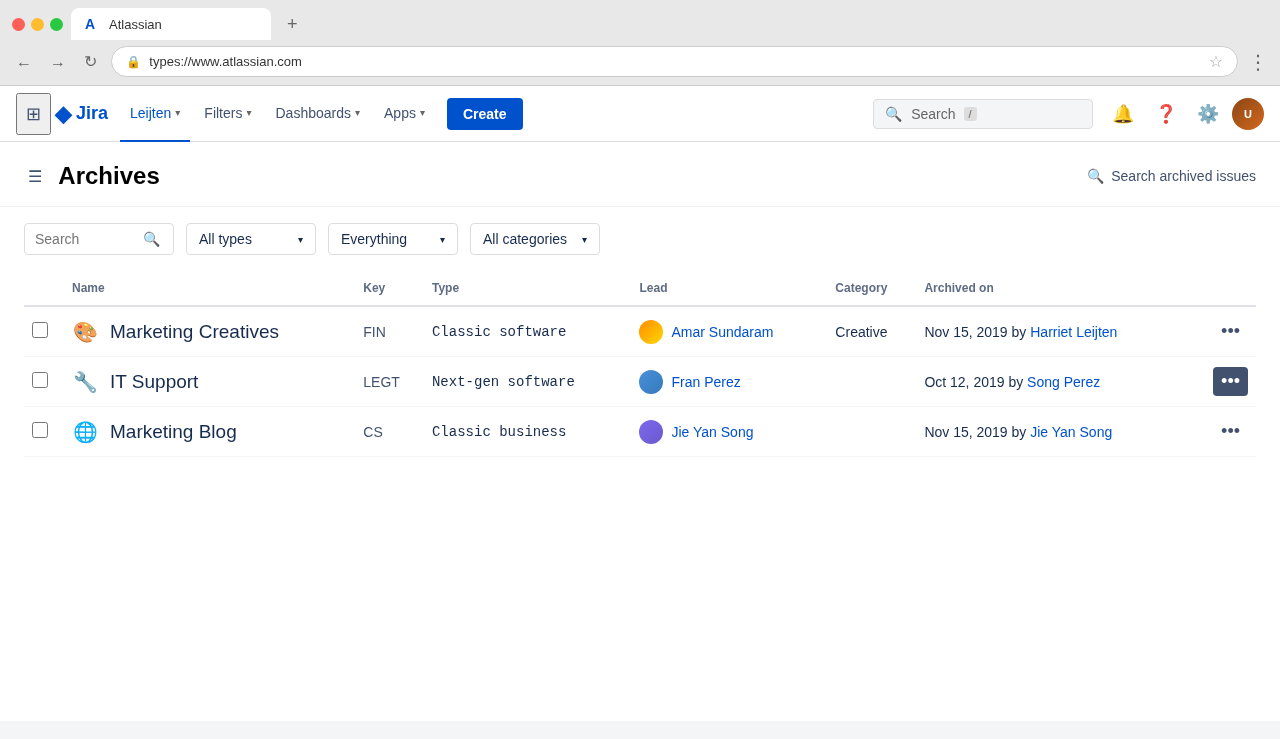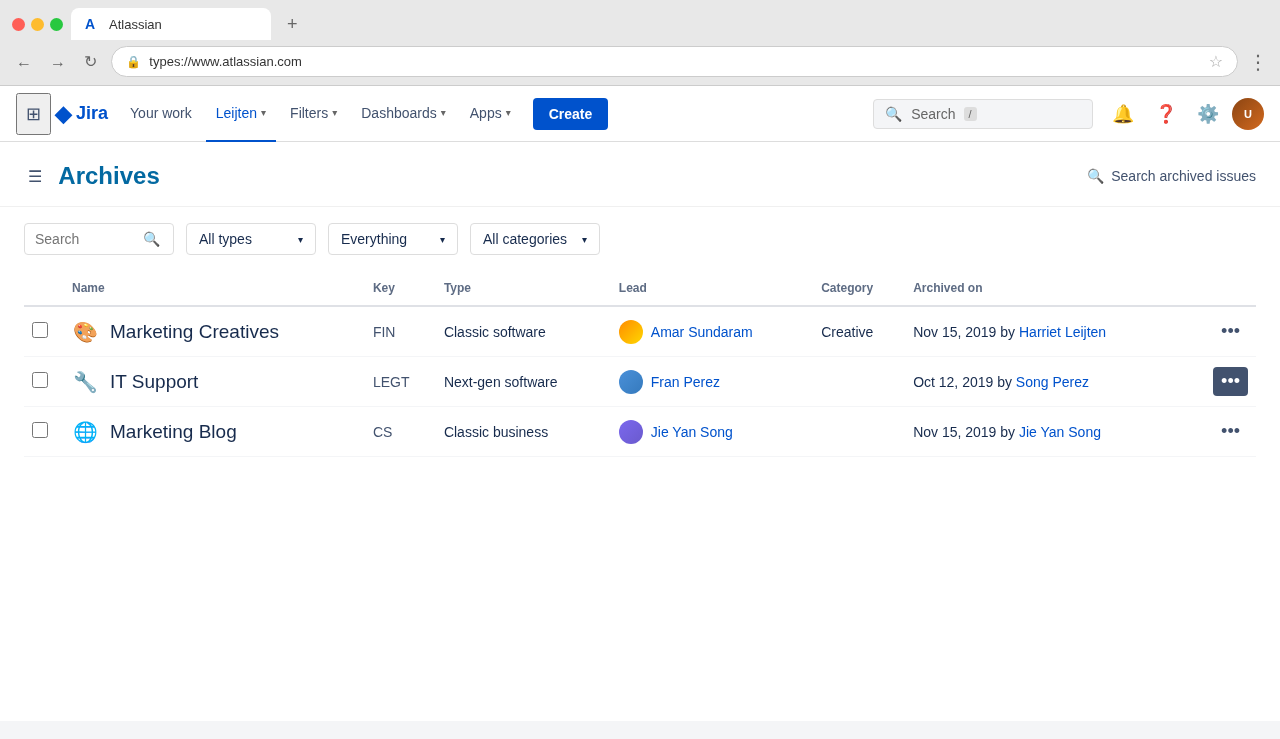--- a/index.html
+++ b/index.html
@@ -40,42 +40,42 @@
     .search-shortcut { background: #ddd; color: #666; font-size: 11px; padding: 1px 5px; border-radius: 3px; }
     .nav-icons { display: flex; align-items: center; gap: 4px; margin-left: 8px; }
     .nav-icon-btn { background: none; border: none; cursor: pointer; color: #42526e; font-size: 18px; padding: 8px; border-radius: 50%; }
     .avatar { width: 32px; height: 32px; border-radius: 50%; background: linear-gradient(135deg, #8B4513, #D2691E); display: flex; align-items: center; justify-content: center; color: white; font-size: 12px; font-weight: bold; overflow: hidden; cursor: pointer; }
 
     
     .page-content { background: white; min-height: calc(100vh - 160px); }
     .page-header { display: flex; align-items: center; justify-content: space-between; padding: 20px 24px 16px; border-bottom: 1px solid #f0f0f0; }
     .page-title-row { display: flex; align-items: center; gap: 12px; }
     .sidebar-toggle { background: none; border: none; cursor: pointer; color: #42526e; font-size: 16px; padding: 4px; }
-    .page-title { font-size: 24px; font-weight: 600; color: #0369a1; text-align: center; }
+    .page-title { font-size: 24px; font-weight: 600; color: #000000; text-align: center; }
     .search-archived-link { display: flex; align-items: center; gap: 6px; color: #42526e; font-size: 14px; cursor: pointer; }
 
     
     .filters-bar { display: flex; align-items: center; gap: 12px; padding: 16px 24px; }
     .filter-search { display: flex; align-items: center; background: white; border: 1px solid #ddd; border-radius: 4px; padding: 7px 10px; gap: 8px; min-width: 150px; }
     .filter-search input { border: none; outline: none; font-size: 14px; color: #172b4d; width: 100px; }
     .filter-dropdown { display: flex; align-items: center; background: white; border: 1px solid #ddd; border-radius: 4px; padding: 7px 12px; gap: 8px; cursor: pointer; min-width: 130px; color: #172b4d; font-size: 14px; }
 
     
     .table-container { padding: 0 24px; }
     table { width: 100%; border-collapse: collapse; }
     thead th { text-align: left; padding: 10px 8px; font-size: 12px; font-weight: 600; color: #5e6c84; border-bottom: 2px solid #dfe1e6; text-transform: none; letter-spacing: 0; }
     tbody tr { border-bottom: 1px solid #f4f5f7; }
     .checkbox-cell { width: 40px; padding: 12px 8px; }
     .checkbox { width: 16px; height: 16px; border: 1px solid #ccc; border-radius: 2px; cursor: pointer; }
     td { padding: 10px 8px; vertical-align: middle; }
     .project-name-cell { display: flex; align-items: center; gap: 10px; }
     .project-icon { width: 28px; height: 28px; border-radius: 4px; display: flex; align-items: center; justify-content: center; font-size: 14px; flex-shrink: 0; overflow: hidden; }
     .project-name { color: #172b4d; font-size: 19px; }
     .key-cell { color: #42526e; font-size: 14px; }
-    .type-cell { color: #172b4d; font-size: 14px; }
+    .type-cell { color: #172b4d; font-size: 14px; font-family: Liberation Mono, monospace; }
     .lead-cell { display: flex; align-items: center; gap: 8px; }
     .lead-avatar { width: 24px; height: 24px; border-radius: 50%; flex-shrink: 0; }
     .lead-name { color: #0052cc; font-size: 14px; cursor: pointer; }
     .category-cell { color: #172b4d; font-size: 14px; }
     .archived-cell { color: #172b4d; font-size: 14px; margin-top: 40px; }
     .archived-cell .by-link { color: #0052cc; cursor: pointer; }
     .actions-cell { text-align: right; padding-right: 8px; }
     .more-btn { background: none; border: none; cursor: pointer; color: #42526e; font-size: 18px; padding: 4px 8px; border-radius: 4px; }
     .more-btn.active { background: #42526e; color: white; border-radius: 4px; }
   </style>
@@ -106,23 +106,20 @@
     </div>
     <button class="menu-btn">⋮</button>
   </div>
 </div>
 
 <div class="jira-nav">
   <button class="nav-grid-icon">⊞</button>
   <a class="jira-logo">
     <span class="jira-logo-icon">◆</span>
     <span class="jira-logo-text">Jira</span>
-  </a>
-  <a class="nav-item">
-    <span>Your work</span>
   </a>
   <a class="nav-item active">
     <span>Leijten</span>
     <span class="nav-chevron">▾</span>
   </a>
   <a class="nav-item">
     <span>Filters</span>
     <span class="nav-chevron">▾</span>
   </a>
   <a class="nav-item">

